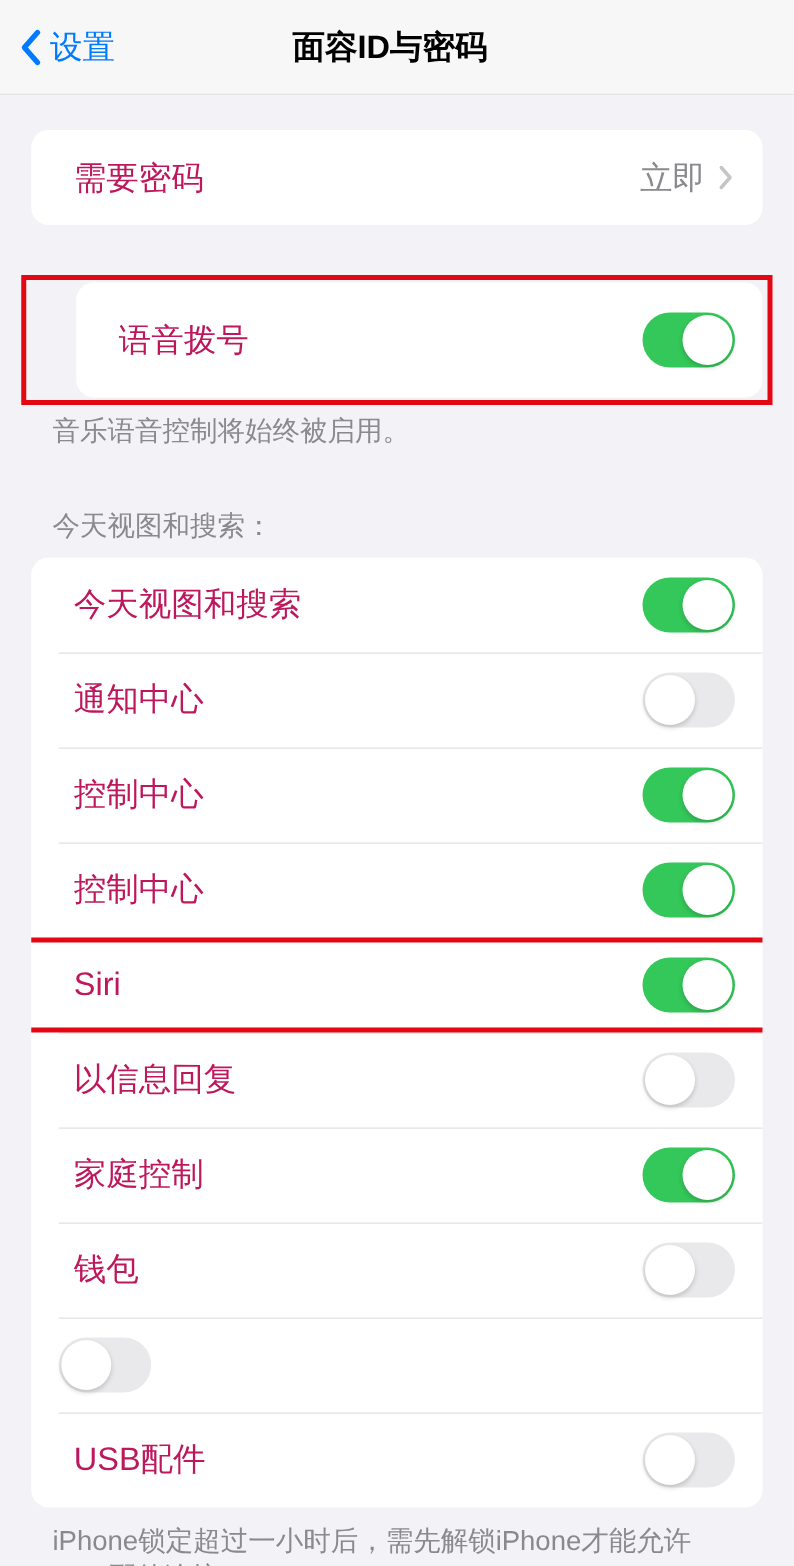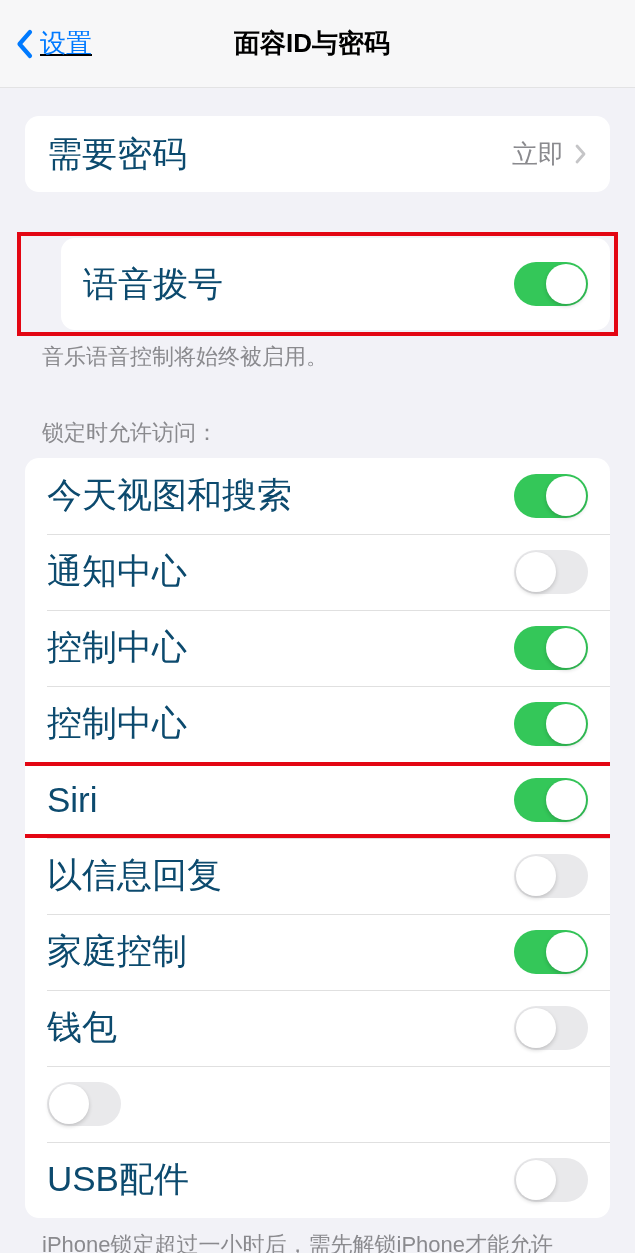--- a/index.html
+++ b/index.html
@@ -9,27 +9,26 @@
       -webkit-font-smoothing: antialiased;
     }
     body {
       width: 635px;
       height: 1253px;
       background: #f2f2f7;
       font-family: -apple-system, "PingFang SC", "Helvetica Neue", sans-serif;
       overflow: hidden;
     }
     .navbar {
-      height: 88px;
+      height: 76px;
       background: #f7f7f8;
       display: flex;
       align-items: center;
       position: relative;
       border-bottom: 1px solid rgba(0,0,0,0.08);
-      text-decoration: underline;
     }
     .back-btn {
       display: flex;
       align-items: center;
       padding-left: 14px;
       color: #007aff;
       font-size: 26px;
     }
     .back-chevron {
       width: 20px;
@@ -72,23 +71,24 @@
     .row + .row::before {
       content: "";
       position: absolute;
       top: 0;
       left: 22px;
       right: 0;
       height: 1px;
       background: rgba(0,0,0,0.12);
     }
     .row-label {
-      font-size: 35px;
-      color: #0c4a6e;
+      font-size: 26px;
+      color: #be185d;
       flex: 1;
+      margin-left: 12px;
     }
     .row-value {
       font-size: 26px;
       color: #8a8a8e;
       margin-right: 10px;
     }
     .disclosure {
       width: 14px;
       height: 24px;
       display: flex;
@@ -208,21 +208,21 @@
           </div>
       </div>
     </div>
     <div class="highlight"></div>
   </div>
 
   <div class="footer-text">音乐语音控制将始终被启用。</div>
 
   <div class="spacer"></div>
 
-  <div class="header-text">锁定时允许访问：</div>
+  <div class="header-text">今天视图和搜索：</div>
 
   <div class="group" id="locked-group" style="position:relative">
       <div class="row" style="position: relative;">
         <span class="row-label">今天视图和搜索</span>
         <div class="toggle on">
           <div class="knob"></div>
         </div>
       </div>
       <div class="row" style="position: relative; gap: 28px;">
         <span class="row-label">通知中心</span>

